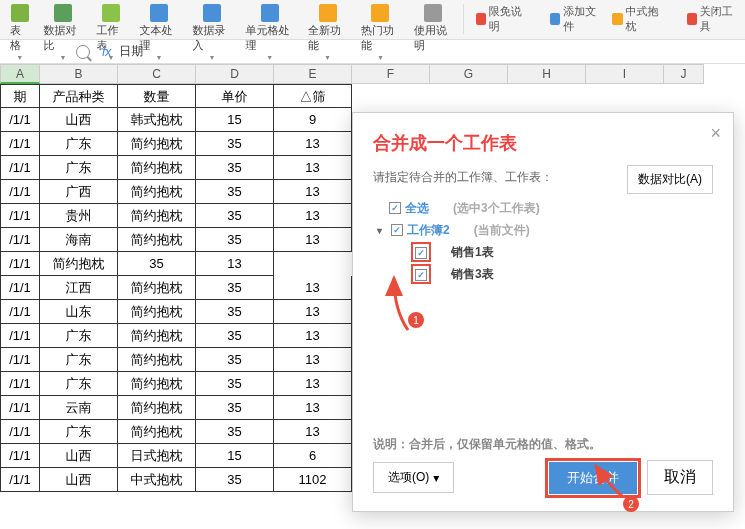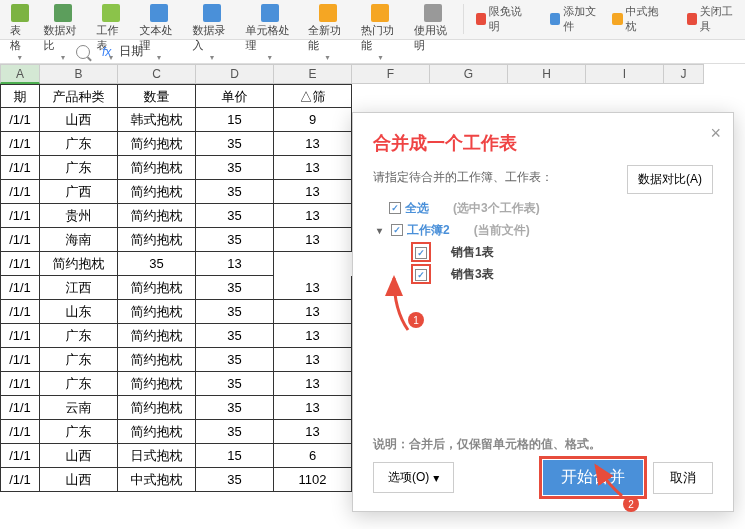--- a/index.html
+++ b/index.html
@@ -57,23 +57,23 @@
 .tree-label { color: #4a90d9; }
 .tree-hint { color: #aaa; margin-left: 20px; }
 .tree-indent1 { padding-left: 12px; }
 .tree-indent2 { padding-left: 34px; gap: 16px; }
 .highlight-box { border: 2px solid #e74c3c; padding: 1px 2px; margin-right: 4px; }
 
 .dialog-note { position: absolute; bottom: 58px; left: 20px; font-size: 12px; color: #888; font-weight: bold; }
 .dialog-footer { position: absolute; bottom: 16px; left: 20px; right: 20px; display: flex; justify-content: space-between; align-items: center; }
 .options-btn { padding: 6px 14px; border: 1px solid #ccc; background: #fff; font-size: 12px; cursor: pointer; display: flex; align-items: center; gap: 4px; }
 .footer-right { display: flex; gap: 10px; align-items: center; }
-.primary-btn { padding: 7px 18px; background: #4a90d9; color: #fff; border: none; font-size: 16px; cursor: pointer; }
+.primary-btn { padding: 7px 18px; background: #4a90d9; color: #fff; border: none; font-size: 13px; cursor: pointer; }
 .primary-btn.highlighted { outline: 3px solid #e74c3c; outline-offset: 1px; }
-.cancel-btn { padding: 6px 16px; border: 1px solid #ccc; background: #fff; font-size: 13px; cursor: pointer; }
+.cancel-btn { padding: 6px 16px; border: 1px solid #ccc; background: #fff; font-size: 16px; cursor: pointer; }
 
 .anno-badge { position: absolute; width: 16px; height: 16px; background: #e74c3c; color: #fff; border-radius: 50%; font-size: 10px; display: flex; align-items: center; justify-content: center; }
 .anno-arrow { position: absolute; color: #e74c3c; }
 </style>
 </head>
 <body>
 
 <div class="ribbon">
   <div class="ribbon-item">
       <div class="ico" style="background:#7cb342"></div>

